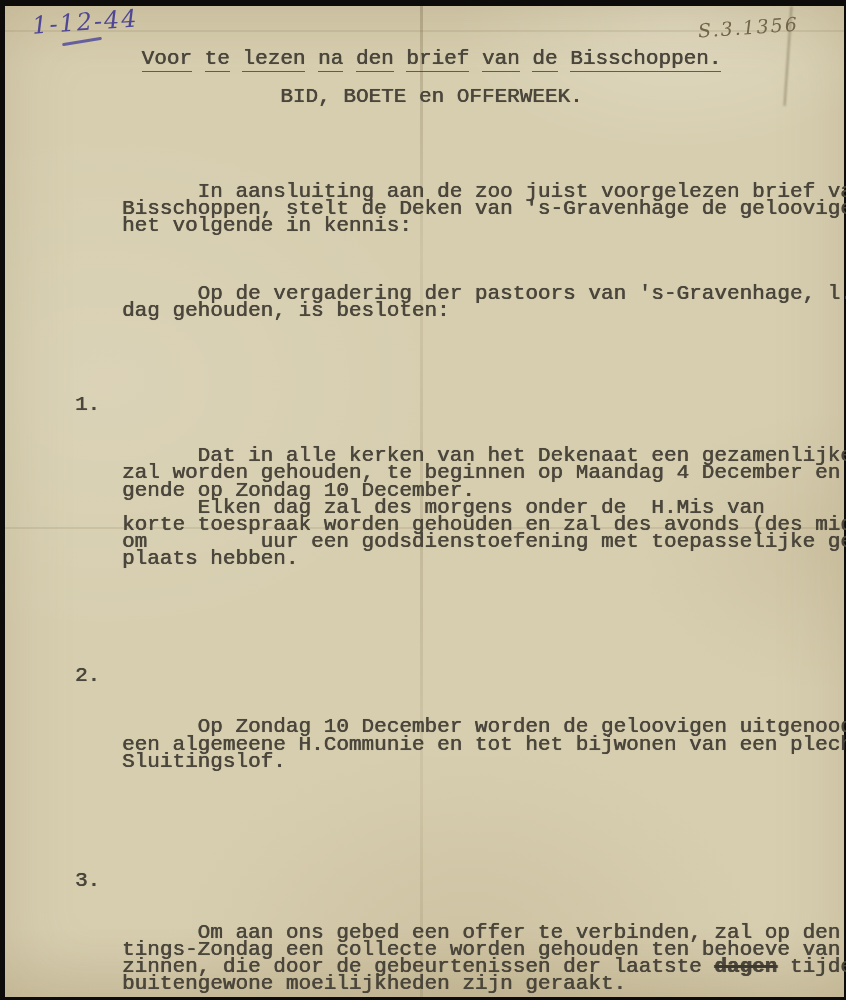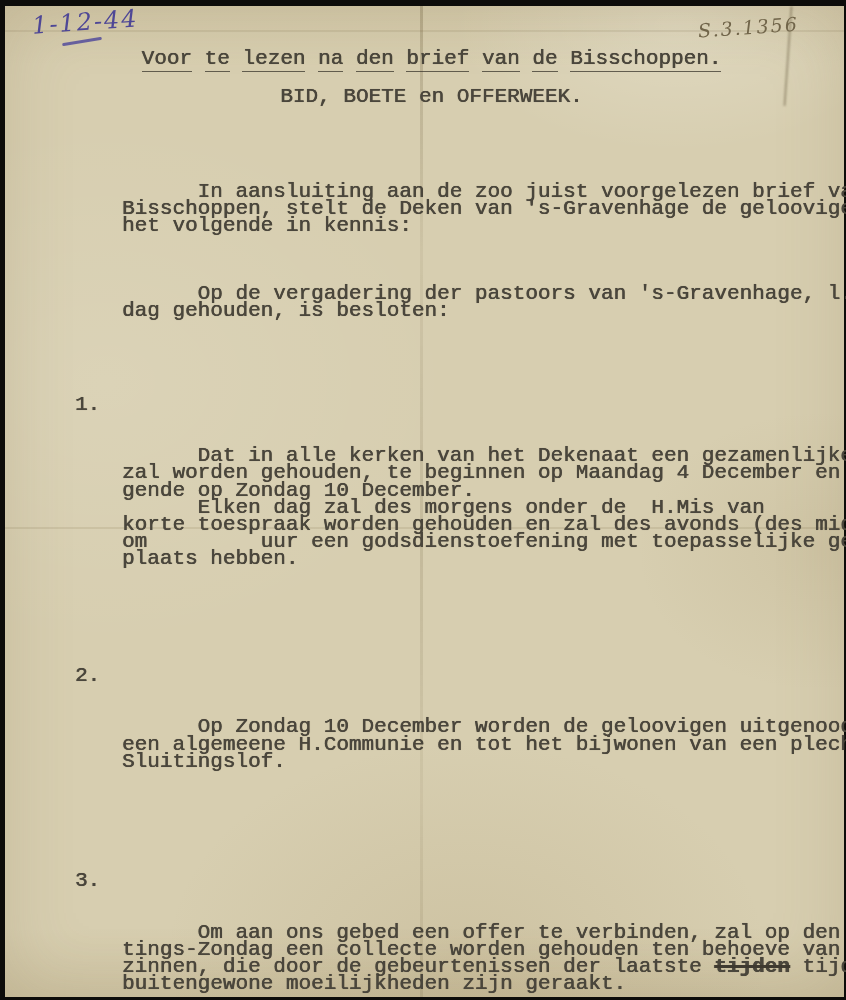--- a/index.html
+++ b/index.html
@@ -145,21 +145,21 @@
       <span class="num">2.</span>
       <div class="para">      Op Zondag 10 December worden de geloovigen uitgenoodigd tot
 een algemeene H.Communie en tot het bijwonen van een plechtig
 Sluitingslof.</div>
     </div>
 
     <div class="item item-3">
       <span class="num">3.</span>
       <div class="para"><span>      Om aan ons gebed een offer te verbinden, zal op den Slui-
 tings-Zondag een collecte worden gehouden ten behoeve van die ge-
-zinnen, die door de gebeurtenissen der laatste </span><span class="struck">tijden</span><span> tijden in
+zinnen, die door de gebeurtenissen der laatste </span><span class="struck">dagen</span><span> tijden in
 buitengewone moeilijkheden zijn geraakt.</span></div>
     </div>
 
     
 
     
 
     
     
 

